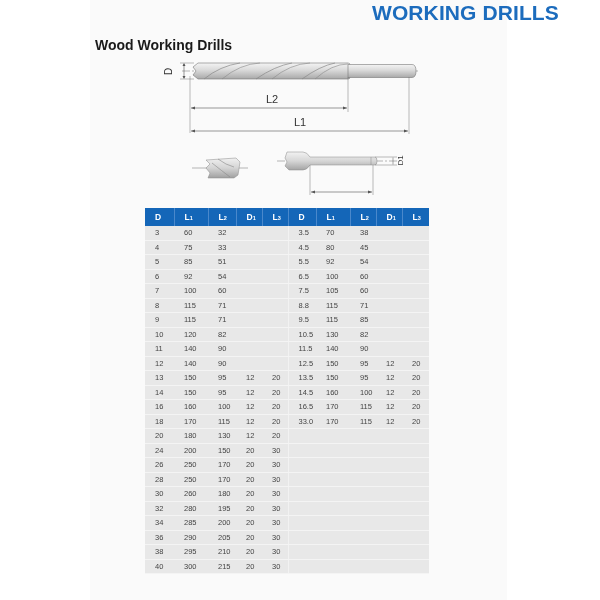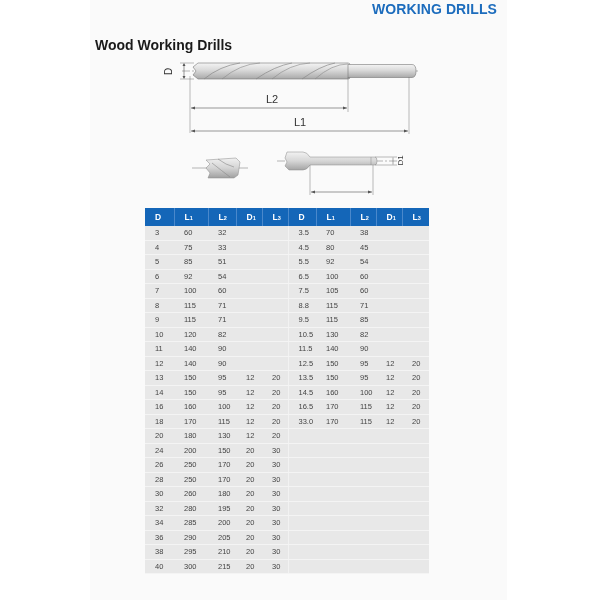--- a/index.html
+++ b/index.html
@@ -7,21 +7,21 @@
     width:600px; height:600px; overflow:hidden; position:relative;
     background:#ffffff;
     font-family:"Liberation Sans", sans-serif;
   }
   .panel {
     position:absolute; left:90px; top:0; width:417px; height:600px;
     background:#fafafa;
   }
   .brand-title {
     position:absolute; left:372px; top:1px; width:134px;
-    font-weight:bold; font-size:14px; color:#1c6cbd; letter-spacing:0.1px;
+    font-weight:bold; font-size:21px; color:#1c6cbd; letter-spacing:0.1px;
     white-space:nowrap;
   }
   .section-title {
     position:absolute; left:95px; top:37px;
     font-weight:bold; font-size:14px; color:#1a1a1a; white-space:nowrap;
   }
   .diagram { position:absolute; }
   .dim-label {
     position:absolute; font-size:11px; color:#333; font-family:"Liberation Sans", sans-serif;
   }

